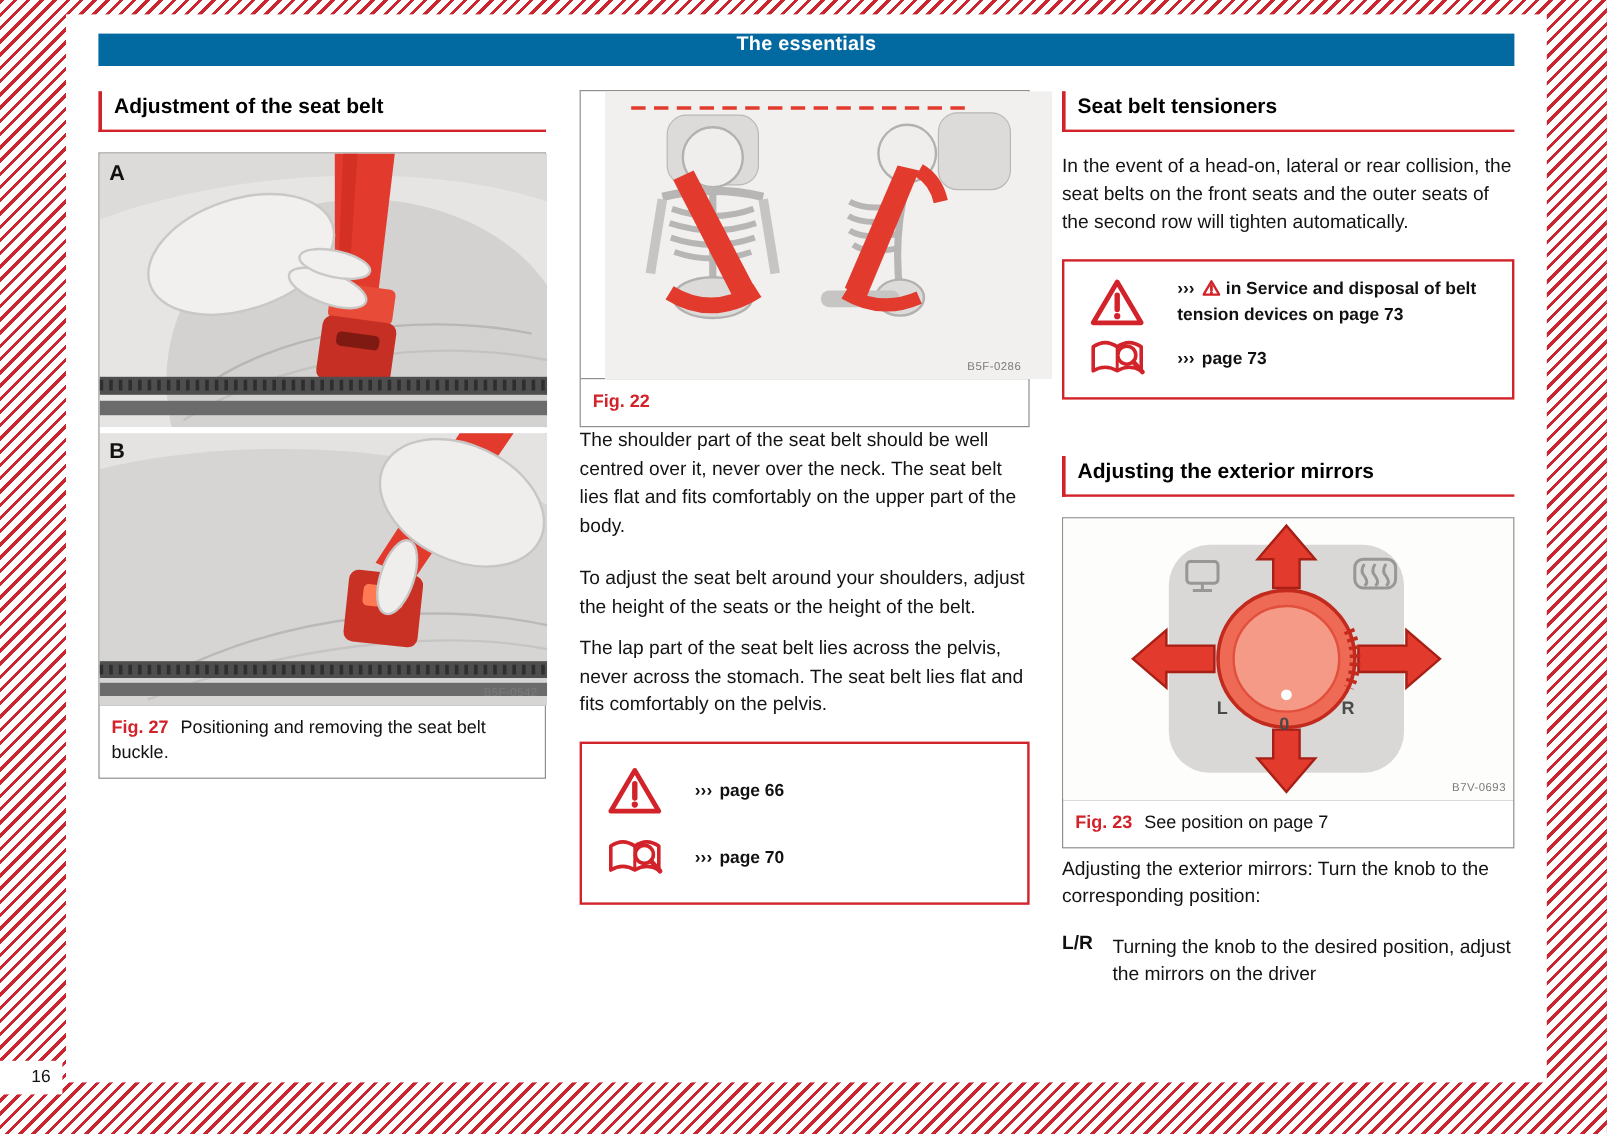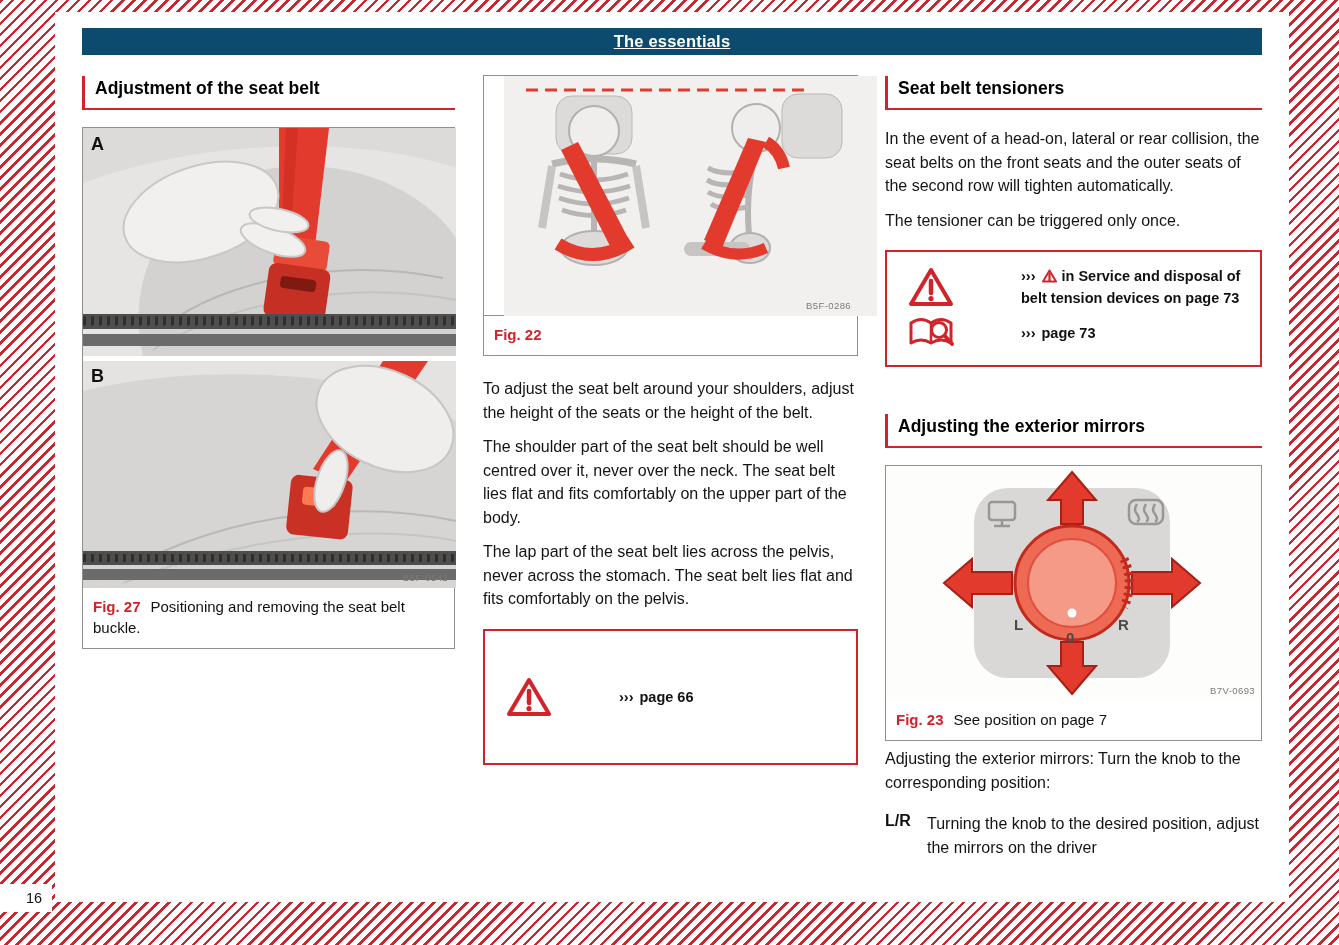--- a/index.html
+++ b/index.html
@@ -4,22 +4,22 @@
 <style>
   * { margin:0; padding:0; box-sizing:border-box; }
   body { font-family:"Liberation Sans", sans-serif; background:#777; }
   .page {
     position:relative; width:1339px; height:945px; overflow:hidden;
     background: repeating-linear-gradient(135deg, #cb2630 0px, #cb2630 2.6px, #ffffff 2.6px, #ffffff 7.8px);
   }
   .content { position:absolute; left:55px; top:12px; width:1234px; height:890px; background:#ffffff; }
   .topbar {
     position:absolute; left:27px; top:16px; width:1180px; height:27px;
-    background:#0c4a6e; color:#fff; display:flex; align-items:center; justify-content:center;
-    font-size:16.5px; font-weight:700; letter-spacing:.2px;text-decoration:underline;
+    background:#0369a1; color:#fff; display:flex; justify-content:center;
+    font-size:16.5px; font-weight:700; letter-spacing:.2px;
   }
   .col { position:absolute; }
   .col-left  { left:27px;  top:64px; width:373px; }
   .col-mid   { left:428px; top:63px; width:375px; }
   .col-right { left:830px; top:64px; width:377px; }
 
   .heading {
     font-size:17.5px; font-weight:700; color:#000;
     border-left:3px solid #d2232a; border-bottom:2px solid #d2232a;
     padding:2px 0 10px 10px; margin-bottom:17px; line-height:20px;
@@ -32,21 +32,21 @@
   .panel-label { position:absolute; left:8px; font-size:18px; font-weight:700; color:#111; }
   .img-code { position:absolute; right:6px; bottom:4px; font-size:9.5px; color:#7c7b79; letter-spacing:.4px; }
   .fig-caption { padding:8px 10px 10px; font-size:15px; line-height:21px; color:#111; }
   .fig-label { color:#d2232a; font-weight:700; margin-right:10px; }
 
   .para { font-size:16px; line-height:23.5px; color:#141414; margin-bottom:11px; }
 
   .refbox { border:2px solid #d2232a; background:#fff; display:flex; flex-direction:column; justify-content:space-around; padding:10px 14px; }
   .refbox-mid { height:136px; margin-top:18px;text-align:right; }
   .refbox-right { height:117px; margin-top:18px; }
-  .ref-row { display:flex; align-items:center;gap:40px; }
+  .ref-row { display:flex; align-items:center; }
   .ref-icon-wrap { width:60px; flex:0 0 60px; display:flex; align-items:center; justify-content:center; }
   .ref-text { font-size:14.5px; font-weight:700; color:#111; line-height:20px; margin-left:20px; }
   .ref-prefix { margin-right:6px; }
   .inline-warn { display:inline-block; vertical-align:-2px; margin-right:5px; }
 
   .knob-label { position:absolute; font-size:15px; font-weight:700; color:#4a4a48; }
   .lr-row { display:flex; margin-top:18px; }
   .lr-term { font-size:16px; font-weight:700; color:#111; width:42px; flex:0 0 42px; }
   .lr-text { font-size:16px; line-height:23.5px; color:#141414; }
 
@@ -163,43 +163,53 @@
               <path d="M200,168 Q230,186 262,172" stroke="#e23b2e" stroke-width="11" fill="none"></path>
             </g>
           </svg>
           <span class="img-code">B5F-0286</span>
         </div>
         <figcaption class="fig-caption">
           <span class="fig-label">Fig. 22</span>
         </figcaption>
       </figure>
 
+      <p class="para">The shoulder part of the seat belt should be well centred over it, never over the neck. The seat belt lies flat and fits comfortably on the upper part of the body.</p>
       <p class="para" style="margin-top:21px;">To adjust the seat belt around your shoulders, adjust the height of the seats or the height of the belt.</p>
-      <p class="para">The shoulder part of the seat belt should be well centred over it, never over the neck. The seat belt lies flat and fits comfortably on the upper part of the body.</p>
       <p class="para">The lap part of the seat belt lies across the pelvis, never across the stomach. The seat belt lies flat and fits comfortably on the pelvis.</p>
 
       <div class="refbox refbox-mid">
         <div class="ref-row">
           <span class="ref-icon-wrap">
             <svg width="46" height="42" viewBox="0 0 46 42">
               <path d="M23,4 L43,38 L3,38 Z" fill="#fff" stroke="#d2232a" stroke-width="4" stroke-linejoin="round"></path>
               <line x1="23" y1="15" x2="23" y2="27" stroke="#d2232a" stroke-width="4.5" stroke-linecap="round"></line>
               <circle cx="23" cy="32.5" r="2.6" fill="#d2232a"></circle>
             </svg>
           </span>
           <span class="ref-text"><span class="ref-prefix">›››</span><span>page 66</span></span>
         </div>
+        <div class="ref-row">
+          <span class="ref-icon-wrap">
+            <svg width="50" height="36" viewBox="0 0 50 36">
+              <path d="M5,8 Q15,1 25,8 Q35,1 45,8 L45,28 Q35,22 25,28 Q15,22 5,28 Z" fill="#fff" stroke="#d2232a" stroke-width="3" stroke-linejoin="round"></path>
+              <line x1="25" y1="8" x2="25" y2="28" stroke="#d2232a" stroke-width="2.5"></line>
+              <circle cx="33" cy="15" r="7.5" fill="#ffffff" stroke="#d2232a" stroke-width="3"></circle>
+              <line x1="38.5" y1="20.5" x2="46" y2="29" stroke="#d2232a" stroke-width="4" stroke-linecap="round"></line>
+            </svg>
+          </span>
+          <span class="ref-text"><span class="ref-prefix">›››</span><span>page 70</span></span>
+        </div>
       </div>
     </section>
 
     <section class="col col-right">
       <h2 class="heading">Seat belt tensioners</h2>
 
       <p class="para">In the event of a head-on, lateral or rear collision, the seat belts on the front seats and the outer seats of the second row will tighten automatically.</p>
-      <p class="para">The tensioner can be triggered only once.</p>
 
       <div class="refbox refbox-right">
         <div class="ref-row">
           <span class="ref-icon-wrap">
             <svg width="46" height="42" viewBox="0 0 46 42">
               <path d="M23,4 L43,38 L3,38 Z" fill="#fff" stroke="#d2232a" stroke-width="4" stroke-linejoin="round"></path>
               <line x1="23" y1="15" x2="23" y2="27" stroke="#d2232a" stroke-width="4.5" stroke-linecap="round"></line>
               <circle cx="23" cy="32.5" r="2.6" fill="#d2232a"></circle>
             </svg>
           </span>

